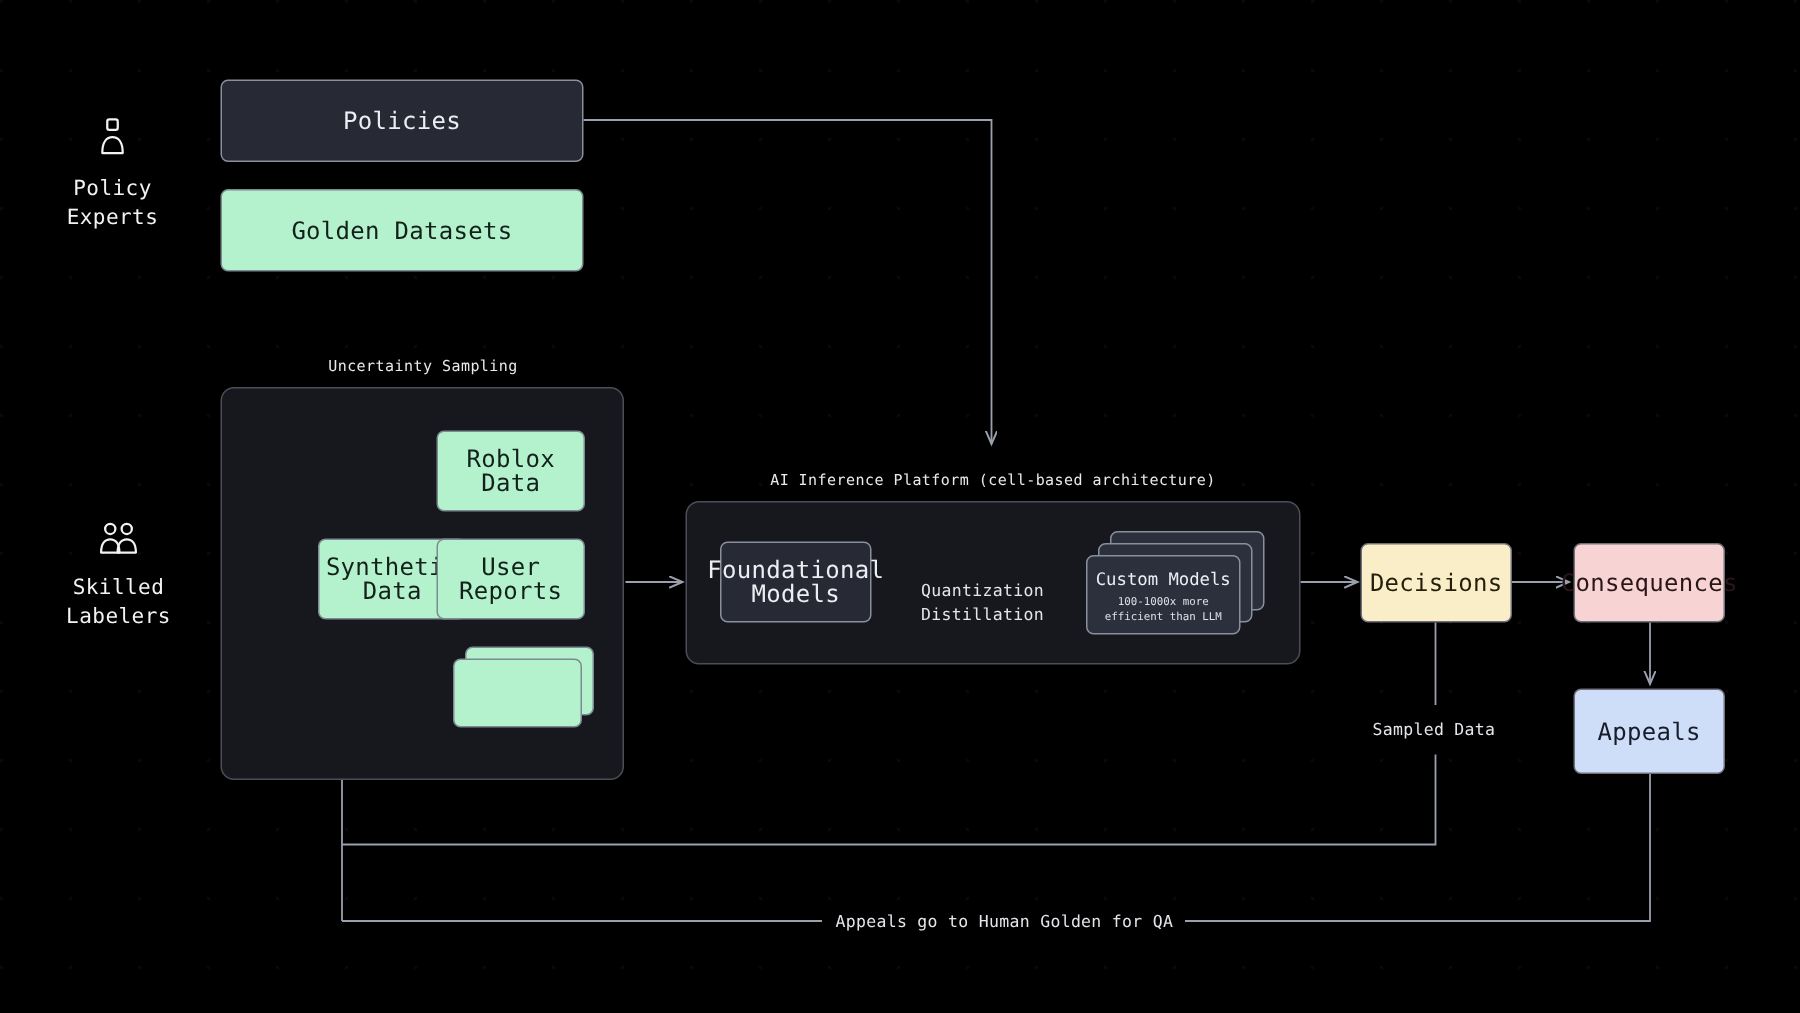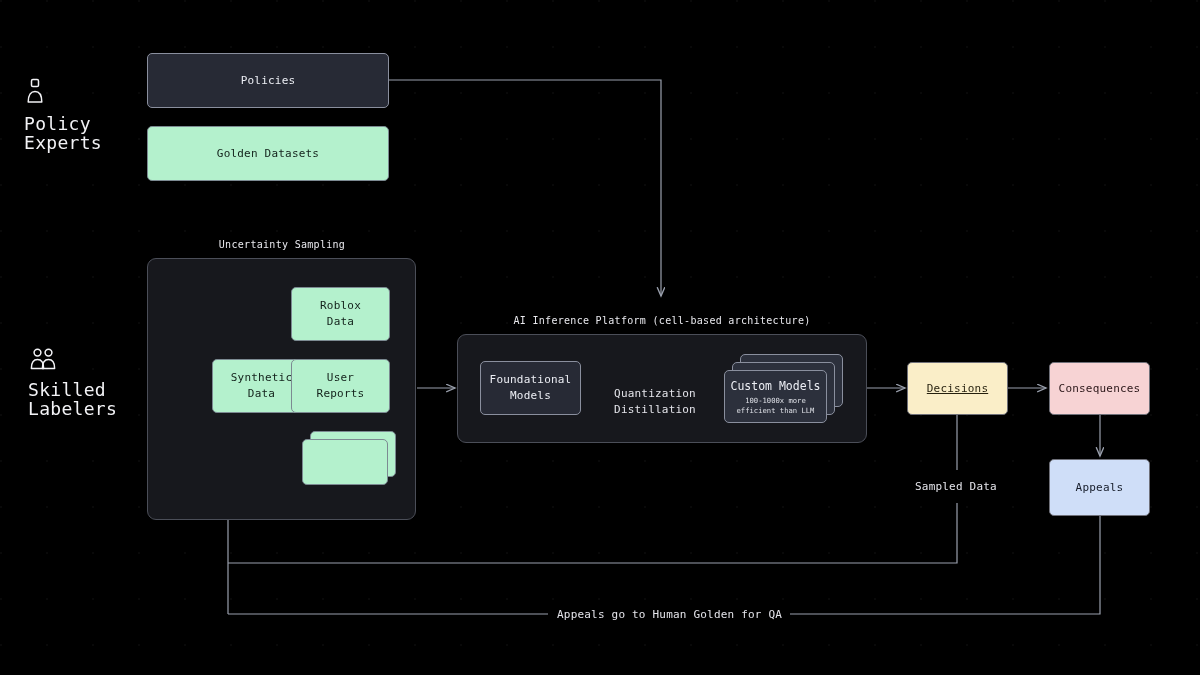--- a/index.html
+++ b/index.html
@@ -19,56 +19,55 @@
     background-image:
       radial-gradient(circle at 1px 1px, rgba(255,255,255,0.035) 1px, transparent 0);
     background-size: 46px 46px;
     font-family: "DejaVu Sans Mono", "Liberation Mono", monospace;
     color: #e6e6ea;
   }
   .abs { position: absolute; box-sizing: border-box; }
 
   
   .actor {
-    text-align: left;
-    font-size: 18px;
+    text-align: center;
+    font-size: 14px;
     line-height: 19px;
     color: #f2f2f5;
     letter-spacing: 0.3px;
   }
   .actor .glyph { display: block; margin: 0 auto 7px auto; }
 
   
   .node {
     display: flex;
     flex-direction: column;
     align-items: center;
     justify-content: center;
     text-align: center;
     border-radius: 5px;
-    font-size: 11px;
+    font-size: 16px;
     line-height: 16px;
     letter-spacing: 0.2px;
     white-space: pre-line;
   }
   .node-mint {
     background: #b4f1cd;
     border: 1.2px solid #7c8a92;
     color: #12211a;
   }
   .node-slate {
     background: #272a35;
     border: 1.2px solid #8a8f9e;
     color: #eceef4;
   }
   .node-yellow {
     background: #faeec8;
     border: 1.2px solid #6f7079;
     color: #241f0d;
-    text-decoration: underline;
   }
   .node-pink {
     background: #f7d3d4;
     border: 1.2px solid #6f7079;
     color: #2a1618;
   }
   .node-blue {
     background: #cfdef8;
     border: 1.2px solid #6f7079;
     color: #161c2a;

